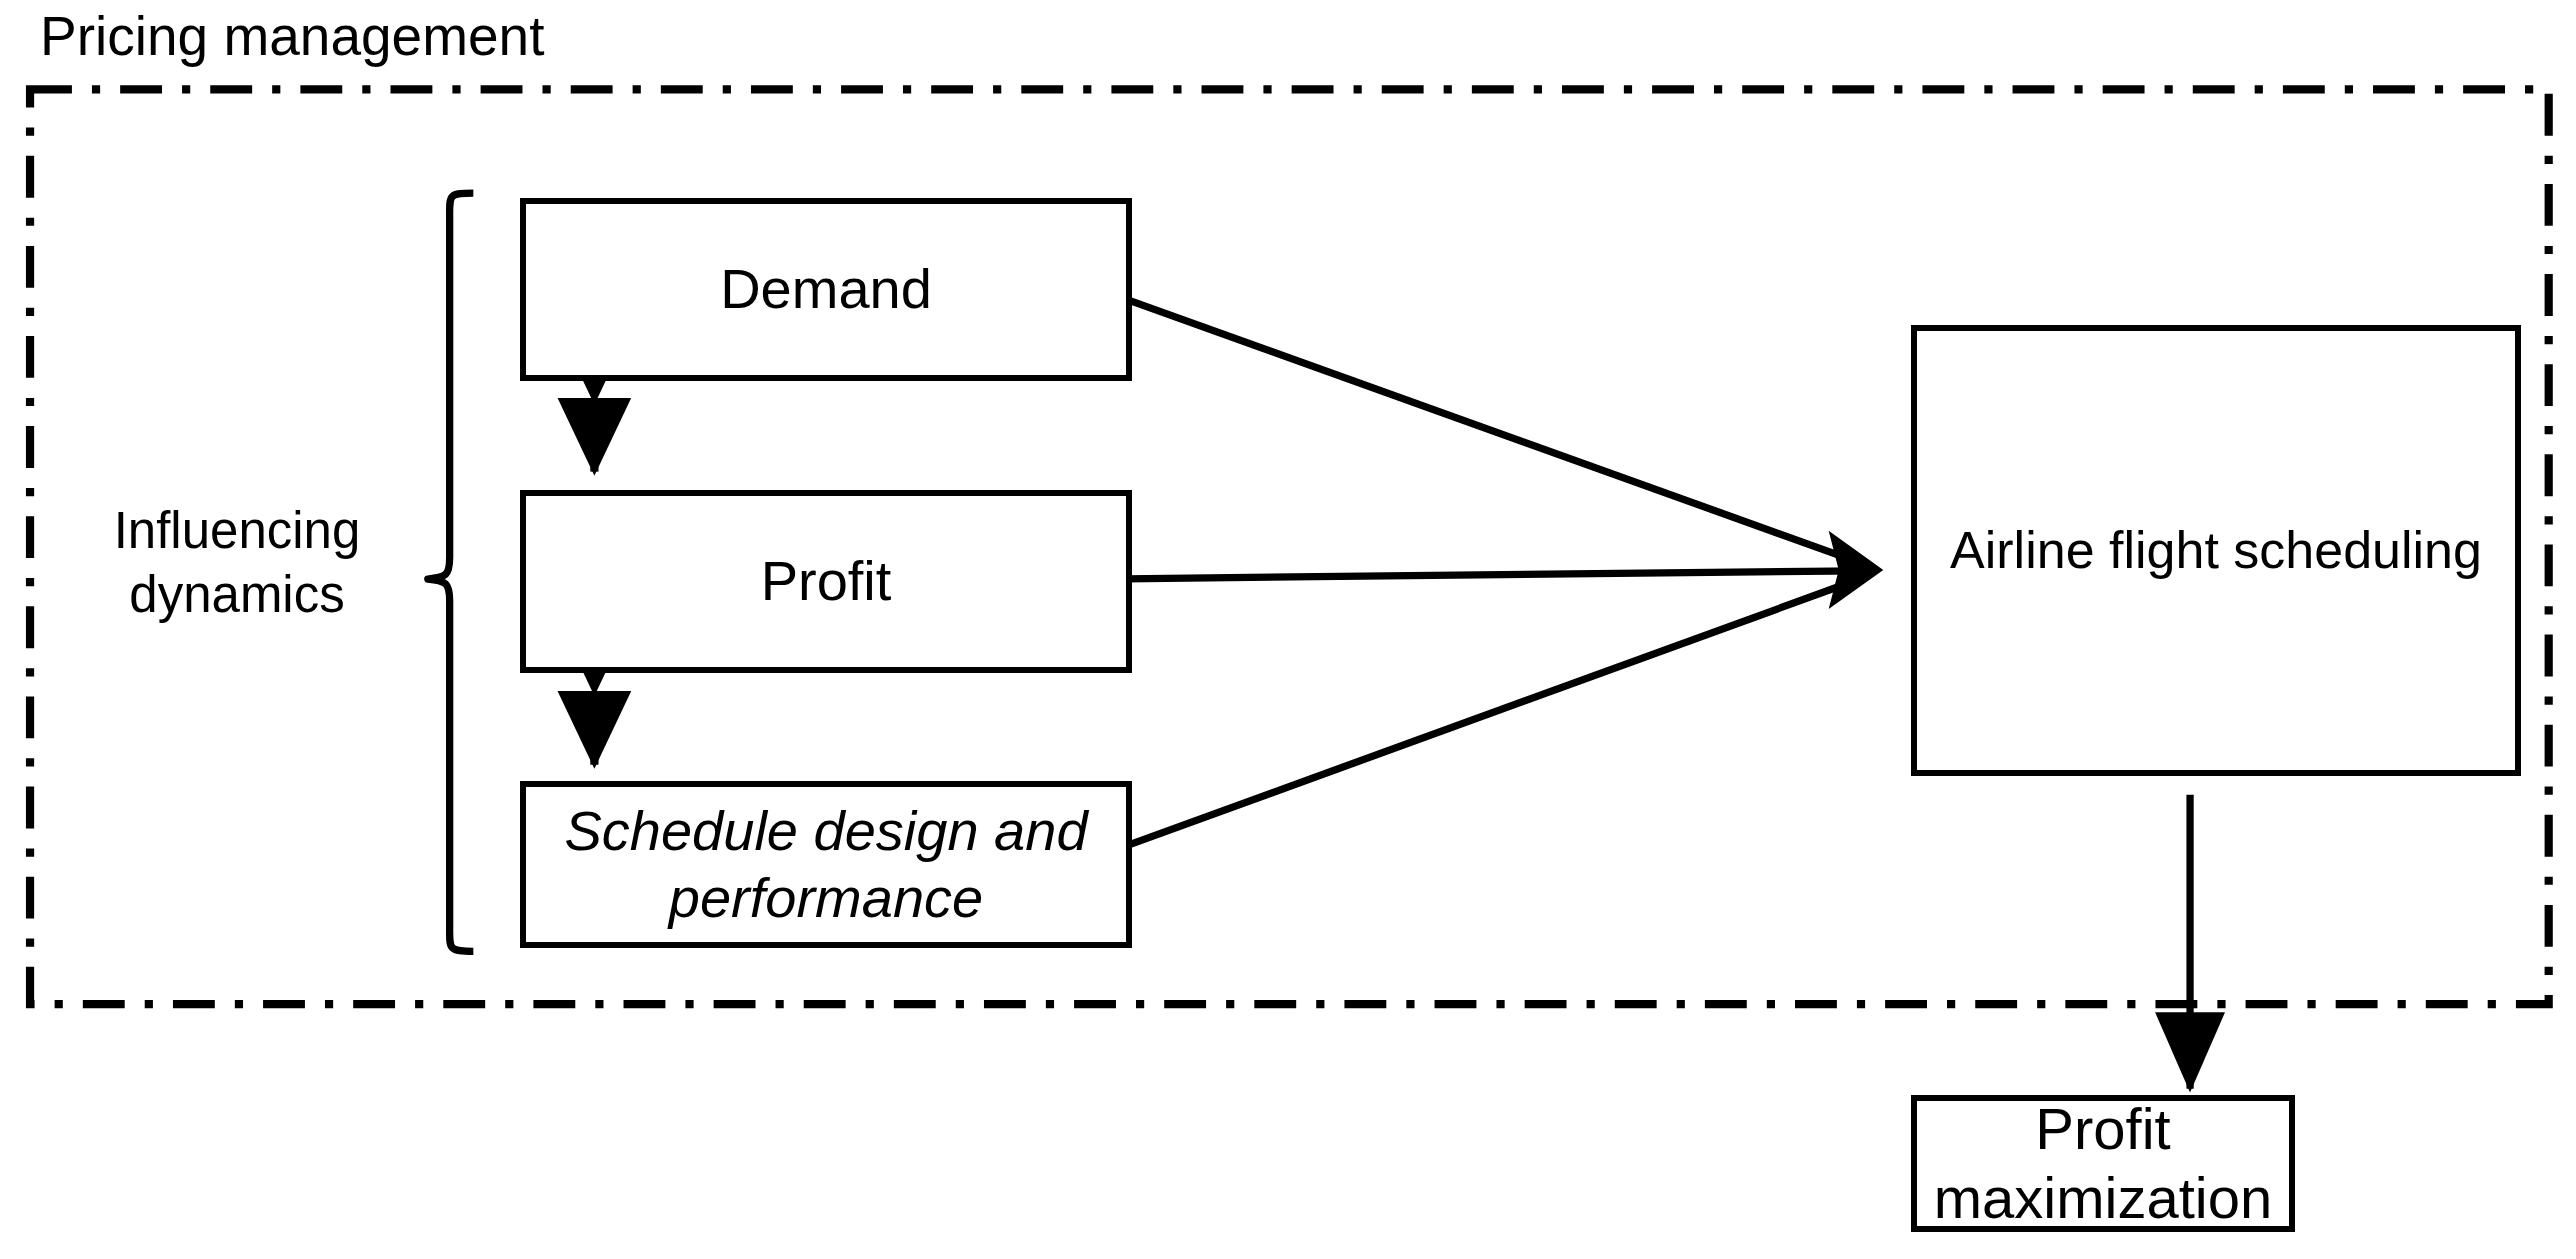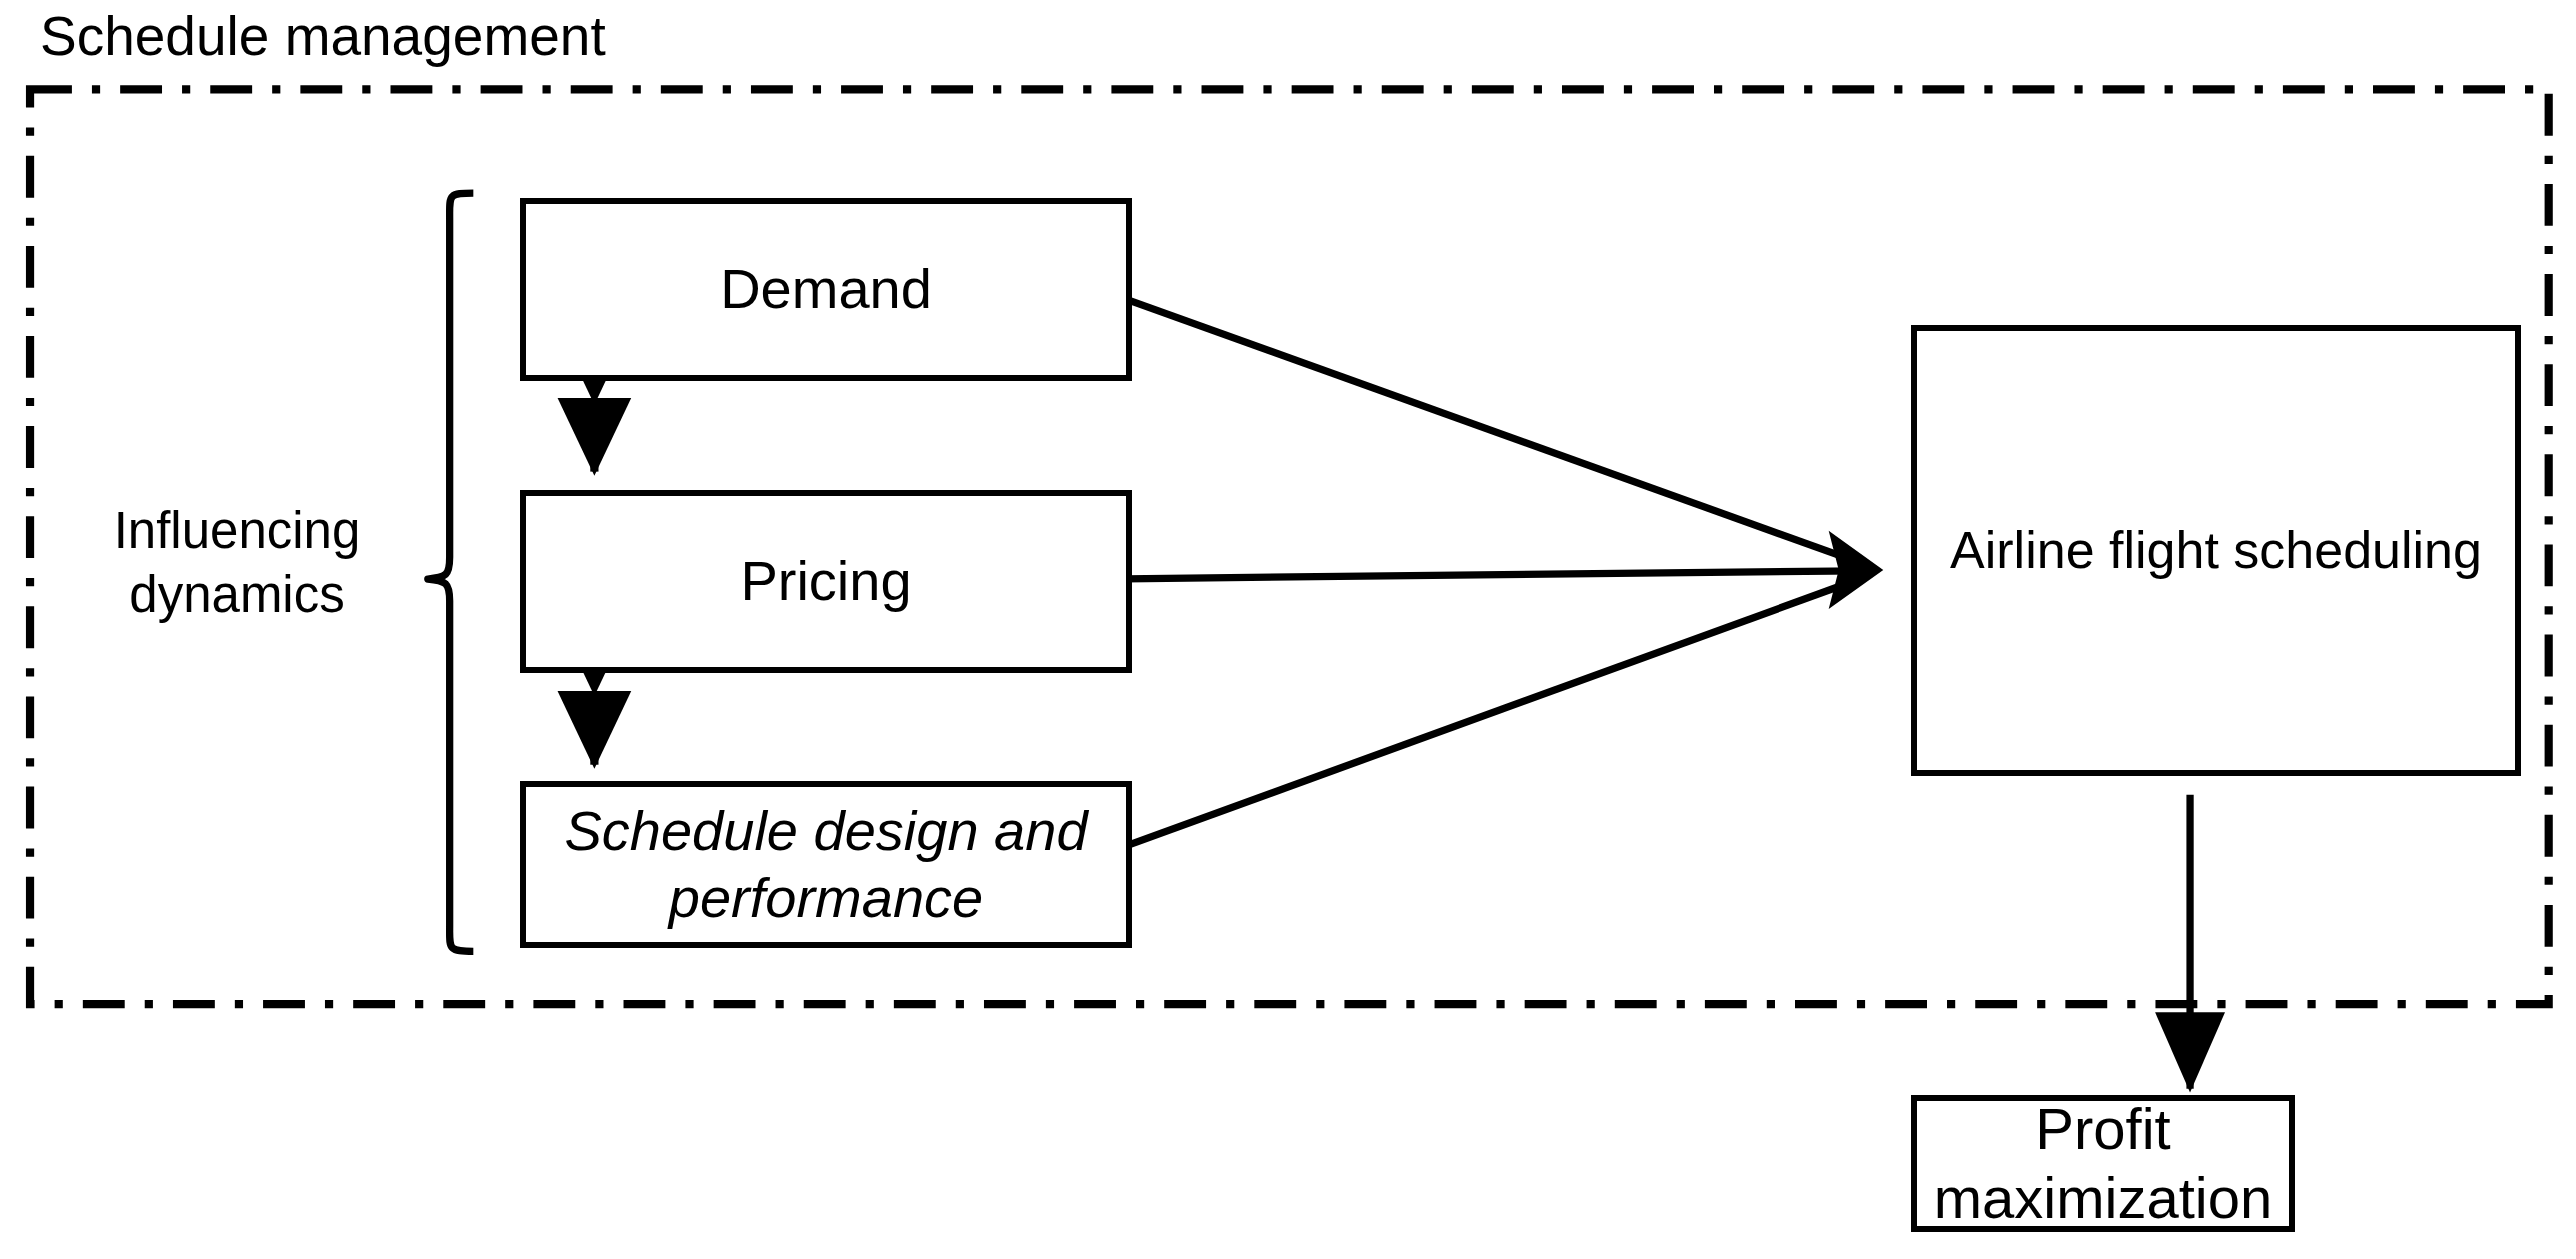--- a/index.html
+++ b/index.html
@@ -81,21 +81,21 @@
     color: #000000;
     text-align: center;
     line-height: 1.25;
   }
 </style>
 </head>
 <body>
 
 <div id="canvas">
 
-  <div id="group-title">Schedule management</div>
+  <div id="group-title">Pricing management</div>
 
   <svg class="svg-layer" viewBox="0 0 2830 1384" xmlns="http://www.w3.org/2000/svg">
 
     <defs>
       <marker id="arrowFull" markerWidth="12" markerHeight="12" refX="10.5" refY="5" orient="auto" markerUnits="strokeWidth">
         <path d="M0,0.2 L11,5 L0,9.8 z" fill="#000000"></path>
       </marker>
       <marker id="arrowUp" markerWidth="10" markerHeight="10" refX="9" refY="5" orient="auto" markerUnits="strokeWidth">
         <path d="M0,0.5 L9.5,5 L0,9.5 z" fill="#000000"></path>
       </marker>
@@ -123,21 +123,21 @@
 
     <line x1="2406" y1="873" x2="2406" y2="1196" stroke="#000000" stroke-width="8" marker-end="url(#arrowFull)"></line>
 
   </svg>
 
   <div class="node-box" id="box-demand">
     <span class="node-label">Demand</span>
   </div>
 
   <div class="node-box" id="box-pricing">
-    <span class="node-label">Pricing</span>
+    <span class="node-label">Profit</span>
   </div>
 
   <div class="node-box" id="box-schedule">
     <span class="node-label">Schedule design and performance</span>
   </div>
 
   <div class="node-box" id="box-airline">
     <span class="node-label">Airline flight scheduling</span>
   </div>
 

